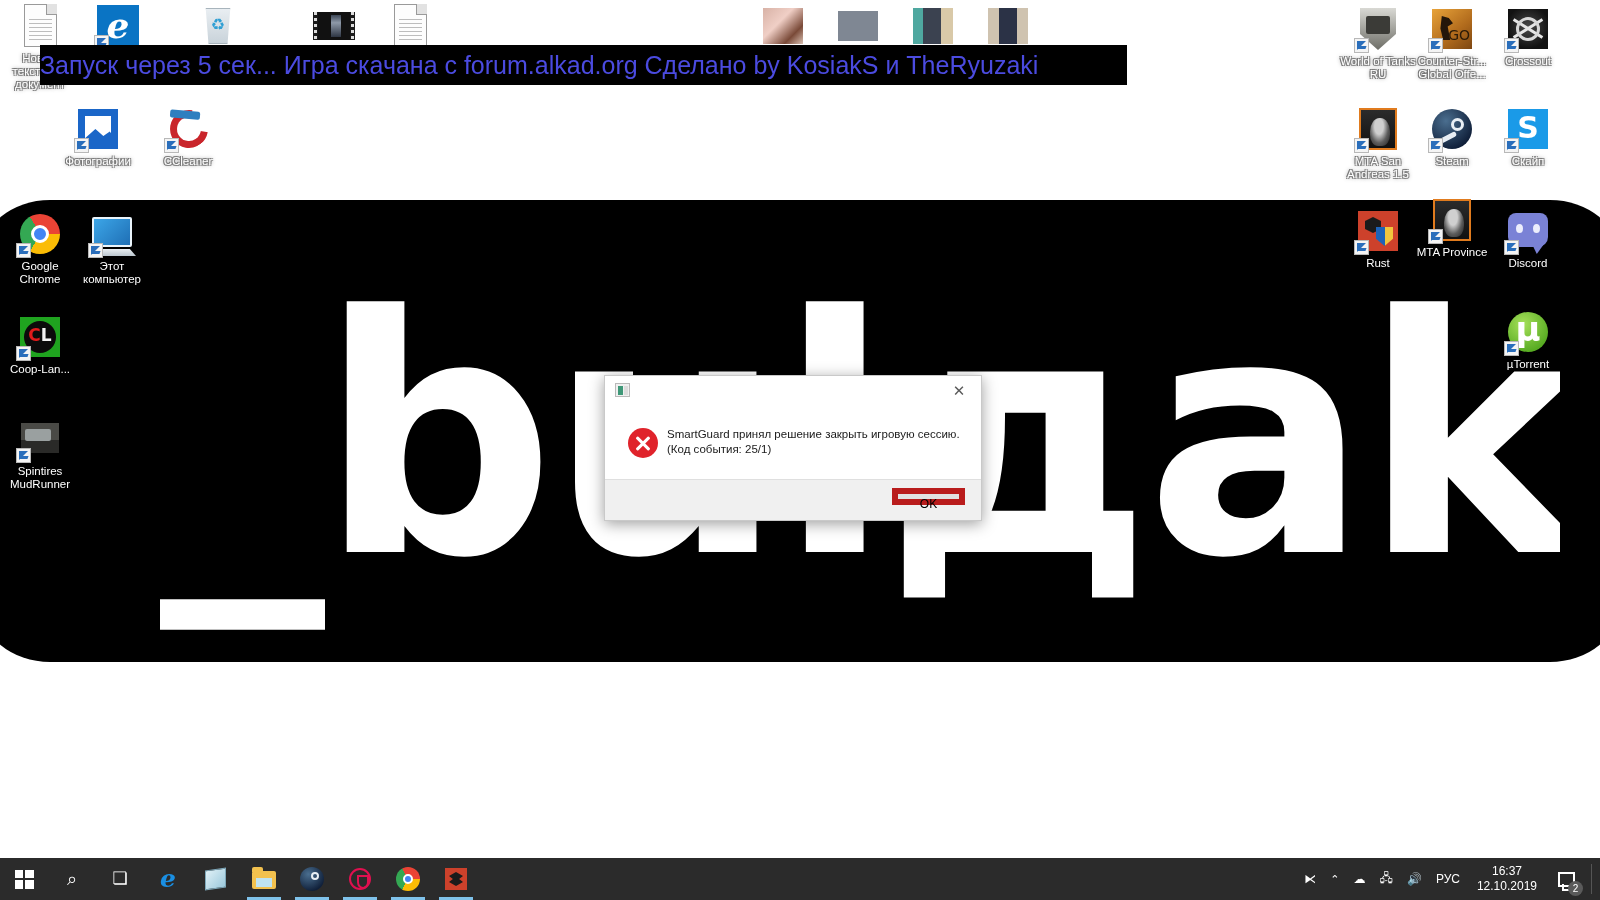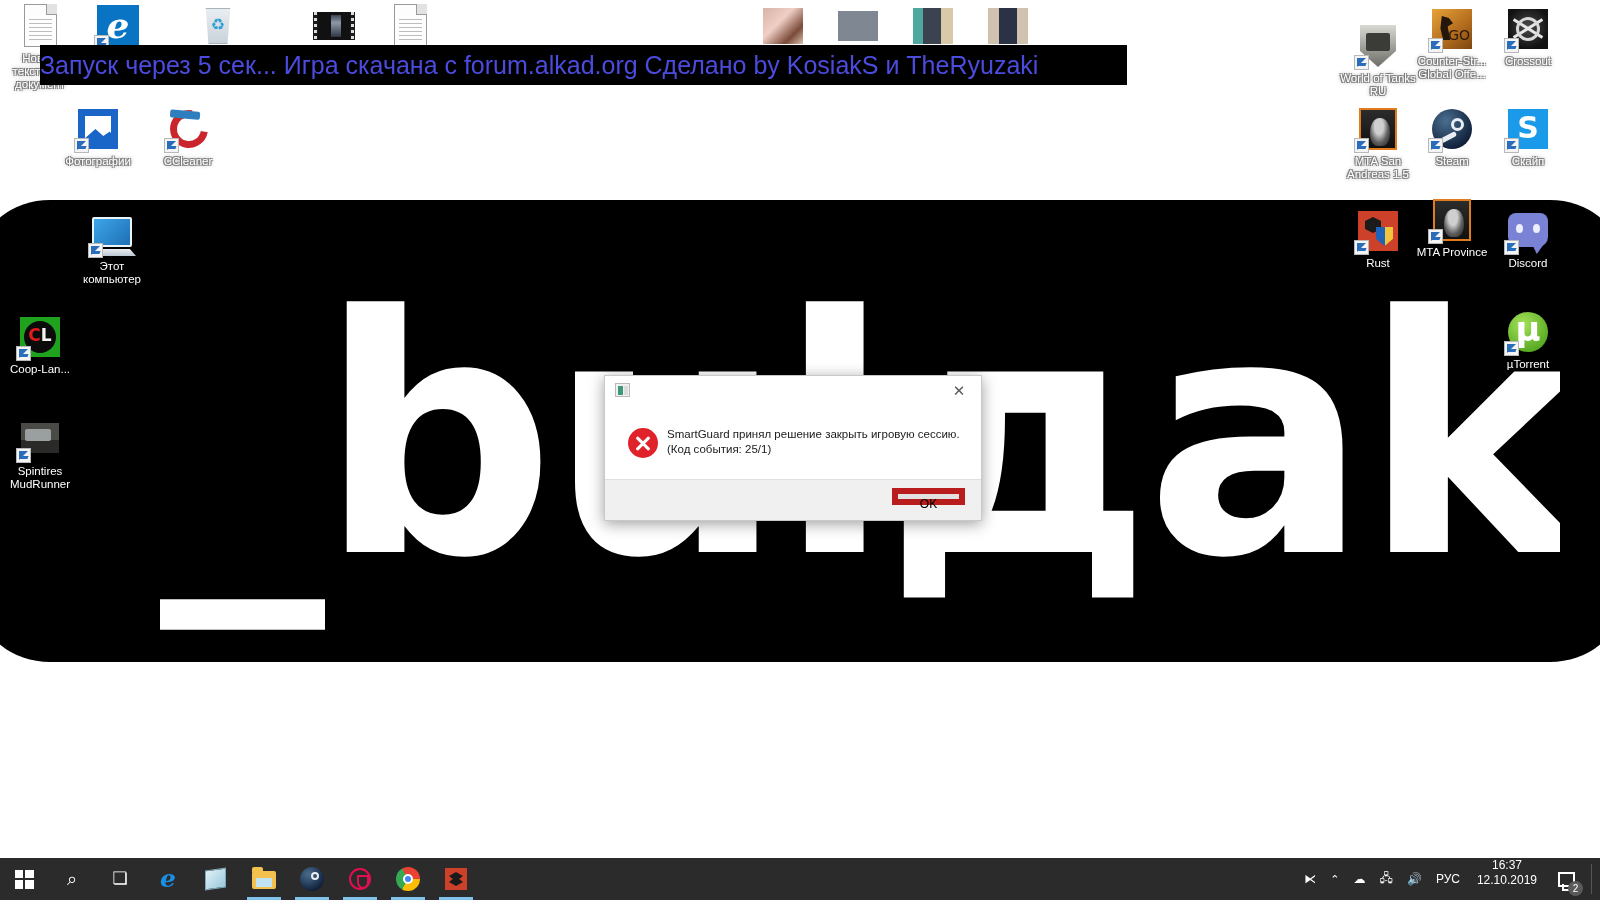--- a/index.html
+++ b/index.html
@@ -686,21 +686,21 @@
   }
   .tray-item {
     display: flex; align-items: center; justify-content: center;
     height: 42px;
     padding: 0 7px;
     font-size: 12px;
     cursor: default;
   }
   .tray-clock {
     display: flex; flex-direction: column;
-    align-items: center; 
+    align-items: center; justify-content: center;
     height: 42px;
     padding: 0 10px;
     font-size: 12px;
     line-height: 15px;
   }
   .tray-notify {
     position: relative;
     height: 42px; width: 38px;
     display: flex; align-items: center; justify-content: center;
   }
@@ -828,20 +828,27 @@
   </div>
 
   <div class="icon dark" style="left:150px; top:105px;">
     <div class="glyph">
       <div class="art-ccleaner"></div>
       <span class="sc"></span>
     </div>
     <div class="lbl">CCleaner</div>
   </div>
 
+  <div class="icon" style="left:2px; top:210px;">
+    <div class="glyph">
+      <div class="art-chrome"></div>
+      <span class="sc"></span>
+    </div>
+    <div class="lbl">Google Chrome</div>
+  </div>
 
   <div class="icon" style="left:74px; top:210px;">
     <div class="glyph">
       <div class="art-pc"></div>
       <span class="sc"></span>
     </div>
     <div class="lbl">Этот компьютер</div>
   </div>
 
   <div class="icon" style="left:2px; top:313px;">
@@ -857,21 +864,21 @@
 
   <div class="icon" style="left:2px; top:415px;">
     <div class="glyph">
       <div class="art-truck"></div>
       <span class="sc"></span>
     </div>
     <div class="lbl">Spintires MudRunner</div>
   </div>
 
 
-  <div class="icon dark" style="left:1340px; top:22px;">
+  <div class="icon dark" style="left:1340px; top:5px;">
     <div class="glyph">
       <div class="art-wot"></div>
       <span class="sc"></span>
     </div>
     <div class="lbl">World of Tanks RU</div>
   </div>
 
   <div class="icon dark" style="left:1414px; top:5px;">
     <div class="glyph">
       <div class="art-csgo">

